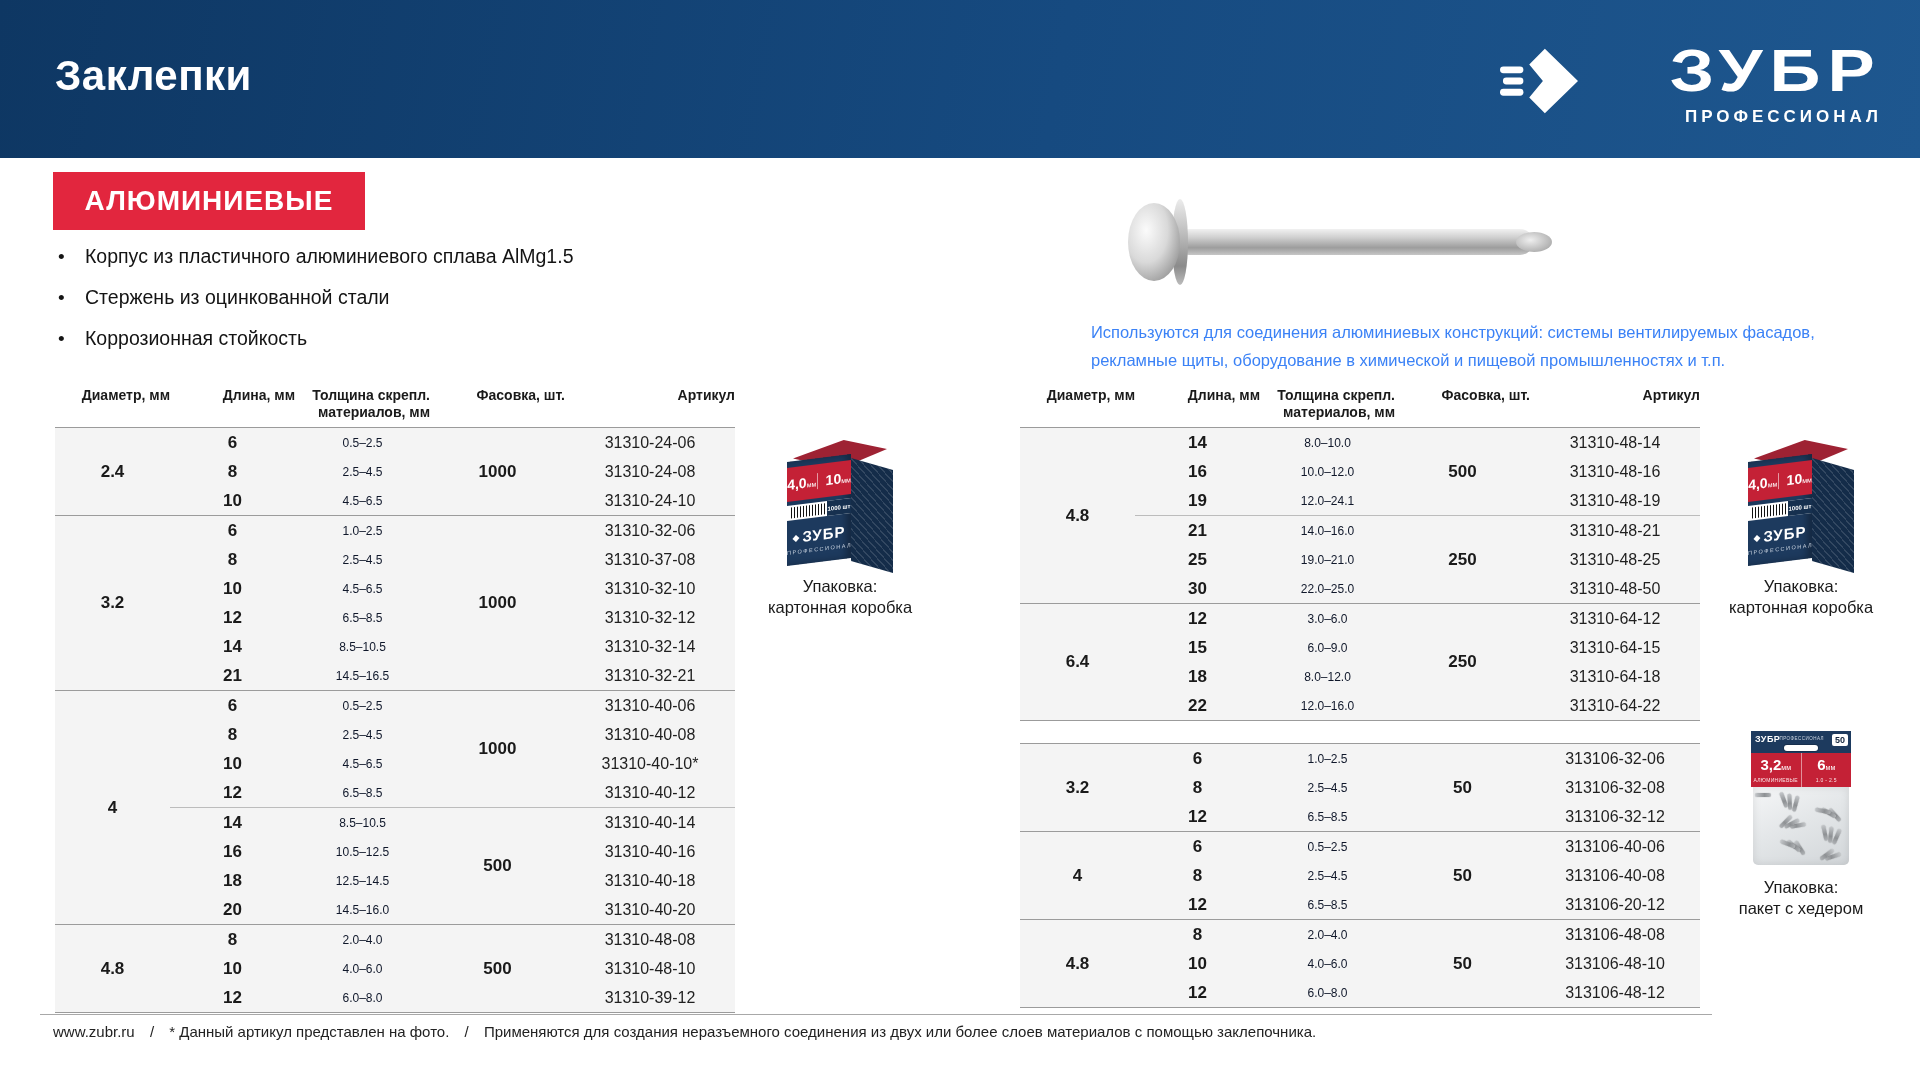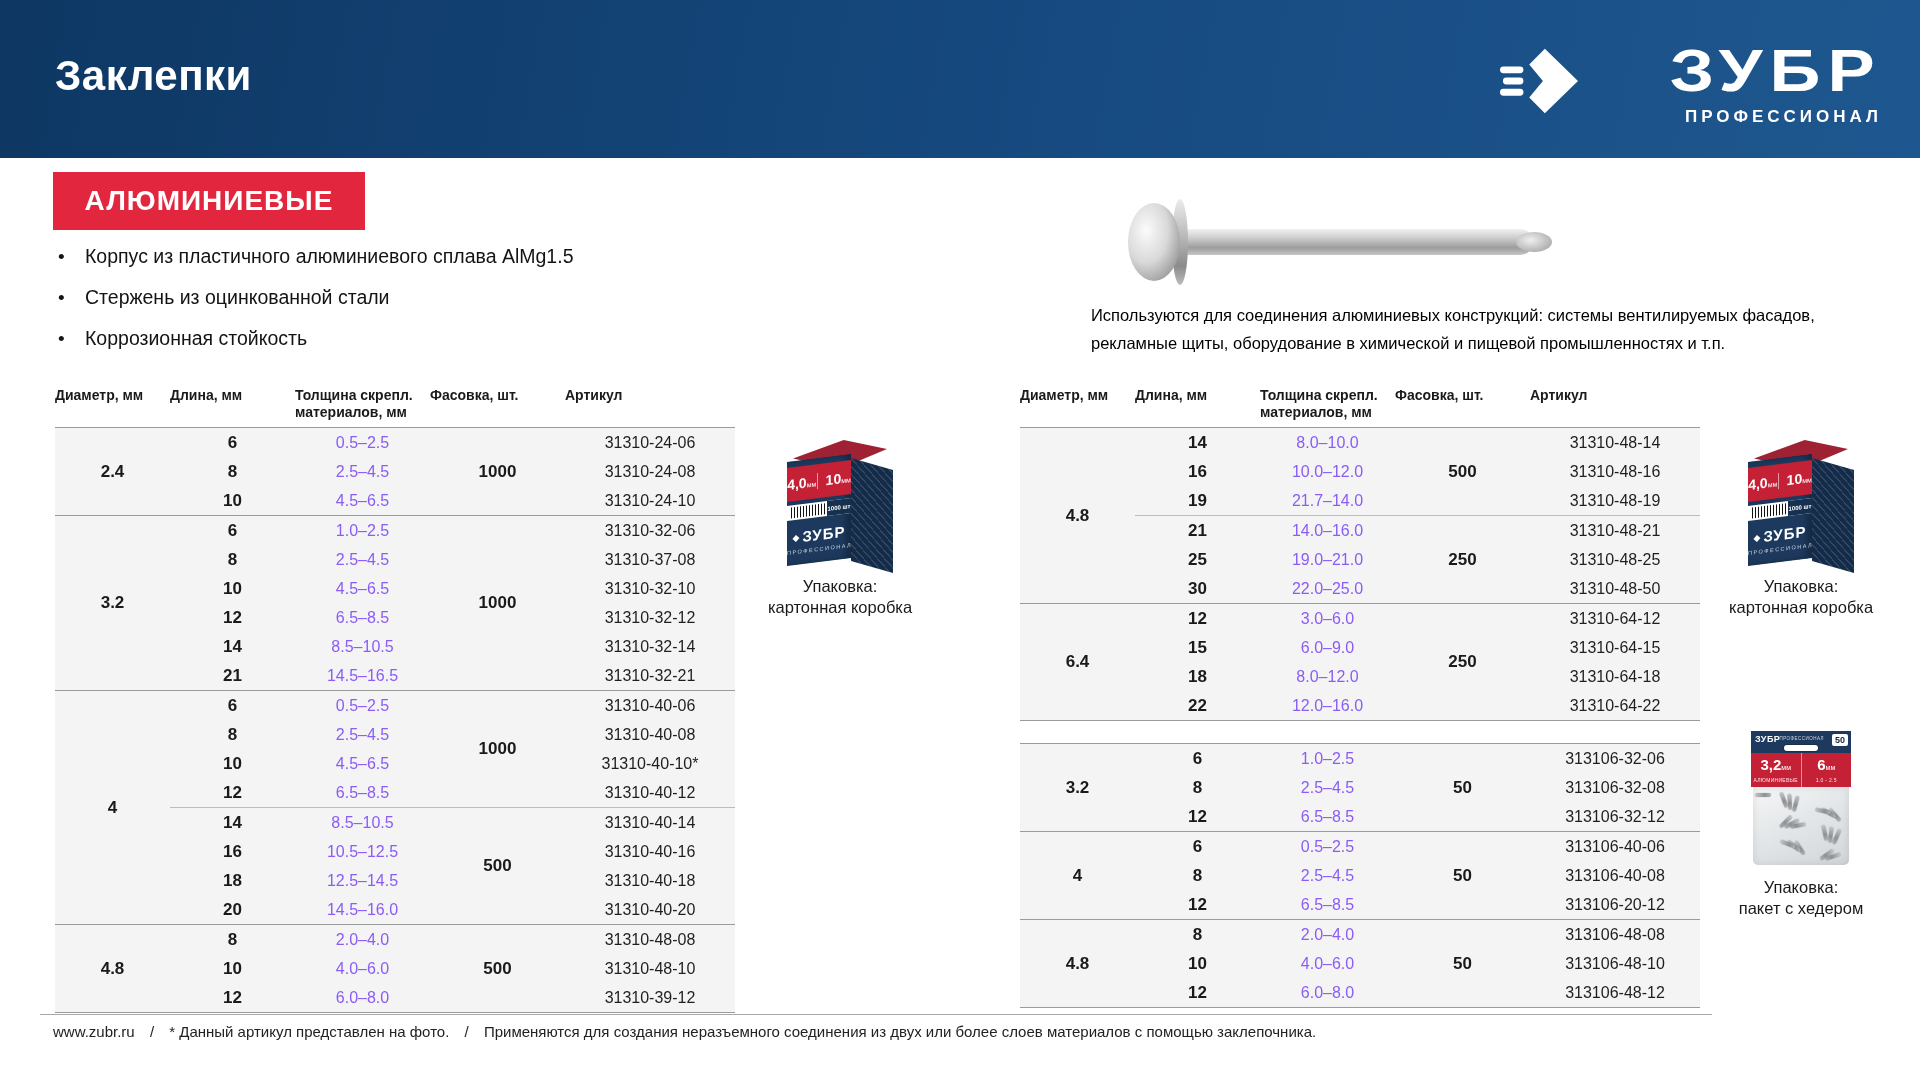--- a/index.html
+++ b/index.html
@@ -29,39 +29,39 @@
   .rivet{position:absolute;left:1128px;top:196px;width:430px;height:92px}
   .rivet .head{position:absolute;left:0;top:7px;width:52px;height:78px;border-radius:50%;
         background:radial-gradient(ellipse at 35% 35%,#fbfbfb,#d9d9d9 45%,#9a9a9a 80%,#7d7d7d)}
   .rivet .flange{position:absolute;left:44px;top:3px;width:16px;height:86px;border-radius:50%;
         background:linear-gradient(180deg,#ececec,#bdbdbd 40%,#8b8b8b 78%,#bcbcbc)}
   .rivet .shaft{position:absolute;left:57px;top:33px;width:348px;height:26px;border-radius:4px 13px 13px 4px;
         background:linear-gradient(180deg,#f1f1f1,#d0d0d0 32%,#9d9d9d 72%,#c6c6c6)}
   .rivet .tip{position:absolute;left:388px;top:36px;width:36px;height:20px;border-radius:50%;
         background:radial-gradient(ellipse at 40% 40%,#efefef,#b3b3b3 70%,#939393)}
 
-  .description{position:absolute;left:1091px;top:302px;font-size:16.5px;line-height:27.5px;color:#000000}
+  .description{position:absolute;left:1091px;top:319px;font-size:16.5px;line-height:27.5px;color:#3b82f6}
   .description div{white-space:nowrap}
 
   
   .tbl-host{position:absolute}
   .tbl-left{left:55px;top:385px}
   .tbl-right-top{left:1020px;top:385px}
   .tbl-right-bottom{left:1020px;top:743px}
   table.spec-table{border-collapse:collapse;table-layout:fixed;border-bottom:1px solid #9b9b9b}
   table.spec-table.no-head{border-top:1px solid #9b9b9b}
   .spec-table th{height:40px;vertical-align:top;padding:2px 0 0 0;background:#fff;
         font-size:14px;font-weight:700;color:#1a1a1a;line-height:17px;white-space:pre-line;
-        text-align:left;border-bottom:1px solid #9b9b9b}
+        text-align:right;border-bottom:1px solid #9b9b9b}
   .spec-table td{height:29px;padding:0;text-align:center;vertical-align:middle;background:#f4f4f4}
   .spec-table tbody + tbody tr:first-child > td{border-top:1px solid #9b9b9b}
   .spec-table tr.pack-split > td{border-top:1px solid #bcbcbc}
   .c-diam{font-weight:700;font-size:17px}
   .c-len{font-weight:700;font-size:17px}
-  .c-thick{font-size:16px;color:#8b5cf6}
+  .c-thick{font-size:12px;color:#0f172a}
   .c-pack{font-weight:700;font-size:17px}
   .c-sku{font-size:16px;color:#1f1f1f}
 
   
   .pack{position:absolute;width:150px;text-align:center}
   .pack-l{left:765px;top:440px}
   .pack-rt{left:1726px;top:440px}
   .pack-rb{left:1726px;top:731px}
   .pack-caption{font-size:16.5px;line-height:21px;color:#1a1a1a;margin-top:8px}
 
@@ -330,21 +330,21 @@
           <td class="c-pack" rowspan="3">500</td>
           <td class="c-sku">31310-48-14</td>
         </tr>
         <tr>
           <td class="c-len">16</td>
           <td class="c-thick">10.0–12.0</td>
           <td class="c-sku">31310-48-16</td>
         </tr>
         <tr>
           <td class="c-len">19</td>
-          <td class="c-thick">21.7–14.0</td>
+          <td class="c-thick">12.0–24.1</td>
           <td class="c-sku">31310-48-19</td>
         </tr>
         <tr class="pack-split">
           <td class="c-len">21</td>
           <td class="c-thick">14.0–16.0</td>
           <td class="c-pack" rowspan="3">250</td>
           <td class="c-sku">31310-48-21</td>
         </tr>
         <tr>
           <td class="c-len">25</td>

